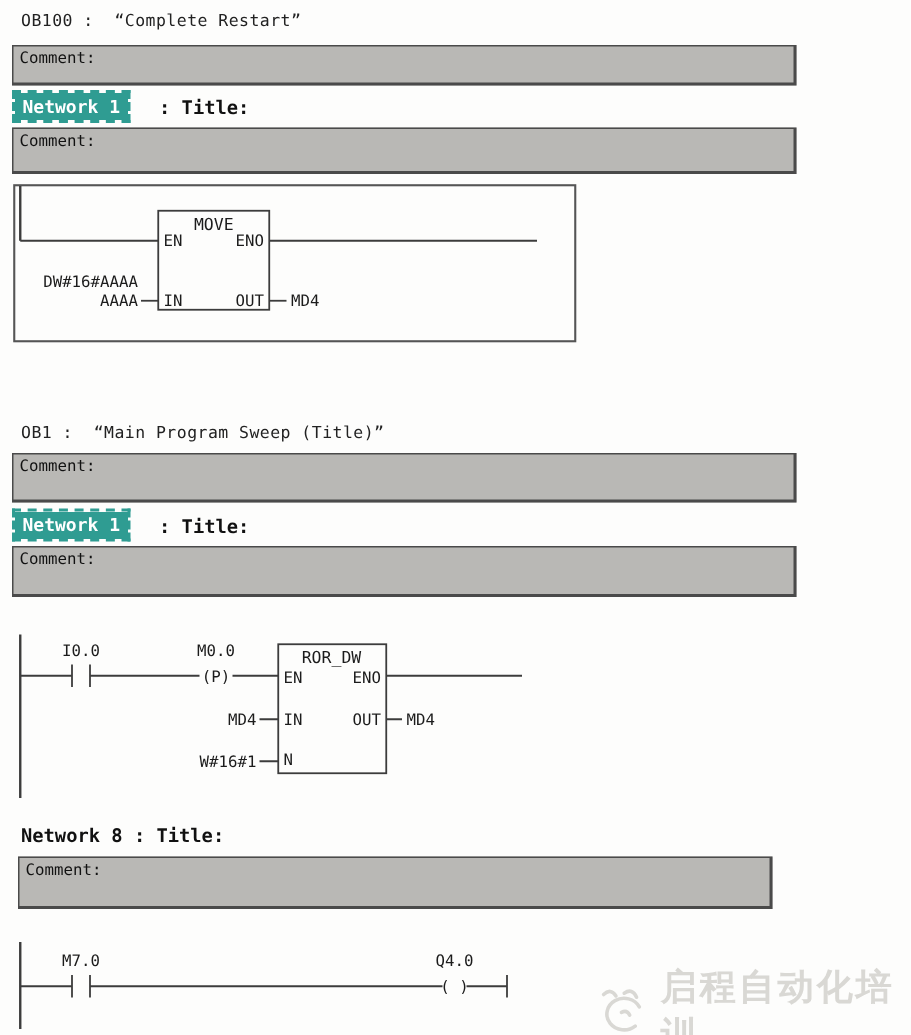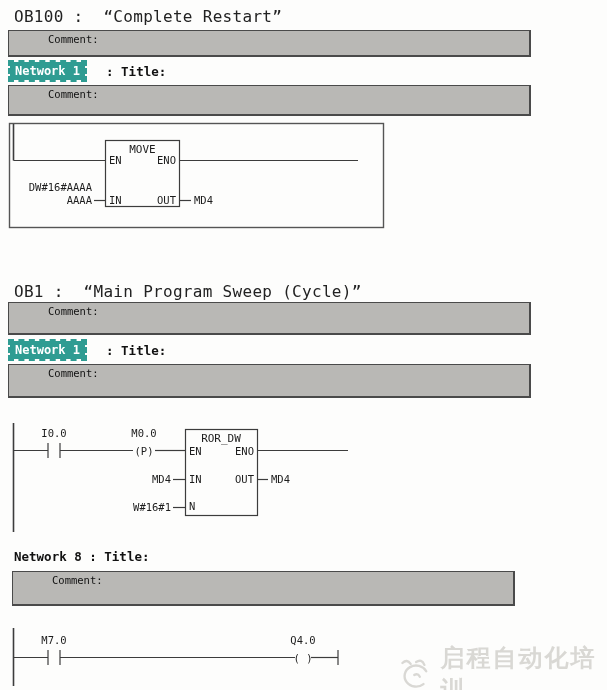--- a/index.html
+++ b/index.html
@@ -9,28 +9,27 @@
     --stroke:#3c3c3c;
     --watermark:#d9d8d4;
   }
   html,body{margin:0;padding:0;background:#ffffff;}
   .screen{
     position:relative;width:607px;height:690px;background:#fdfdfc;overflow:hidden;
     font-family:"DejaVu Sans Mono","Liberation Mono",monospace;color:#1c1c1c;
   }
   .abs{position:absolute;}
   .block-header{
-    font-size:16px;letter-spacing:.3px;white-space:pre;color:#222;
+    font-size:11px;letter-spacing:.3px;white-space:pre;color:#222;
   }
   .comment-bar{
     background:var(--comment-bg);
     border:1px solid var(--comment-border);
     border-right-width:2px;border-bottom-width:2px;
     box-sizing:border-box;
-    padding-left:35px;
   }
   .comment-label{
     display:block;padding:2px 4px;font-size:10.5px;color:#111;
   }
   .network-row{display:flex;align-items:center;}
   .network-chip{
     display:inline-block;
     background:var(--highlight);
     background-clip:padding-box;
     color:#ffffff;
@@ -99,21 +98,21 @@
     <line class="wire" x1="86" y1="80.5" x2="97.5" y2="80.5"></line>
     <text x="84" y="71" text-anchor="end">DW#16#AAAA</text>
     <text x="84" y="84" text-anchor="end">AAAA</text>
 
     <line class="wire" x1="171.5" y1="80.5" x2="183" y2="80.5"></line>
     <text x="186" y="84">MD4</text>
 
     <line class="wire" x1="171.5" y1="40.5" x2="350" y2="40.5"></line>
   </svg>
 
-  <div class="abs block-header" style="left:14px;top:282px;">OB1 :  “Main Program Sweep (Cycle)”</div>
+  <div class="abs block-header" style="left:14px;top:282px;">OB1 :  “Main Program Sweep (Title)”</div>
 
   <div class="abs comment-bar" style="left:8px;top:302px;width:523px;height:33px;">
     <span class="comment-label">Comment:</span>
   </div>
 
   <div class="abs network-row" style="left:8px;top:339px;">
     <span class="network-chip">Network 1</span>
     <span class="network-suffix">: Title:</span>
   </div>
 

